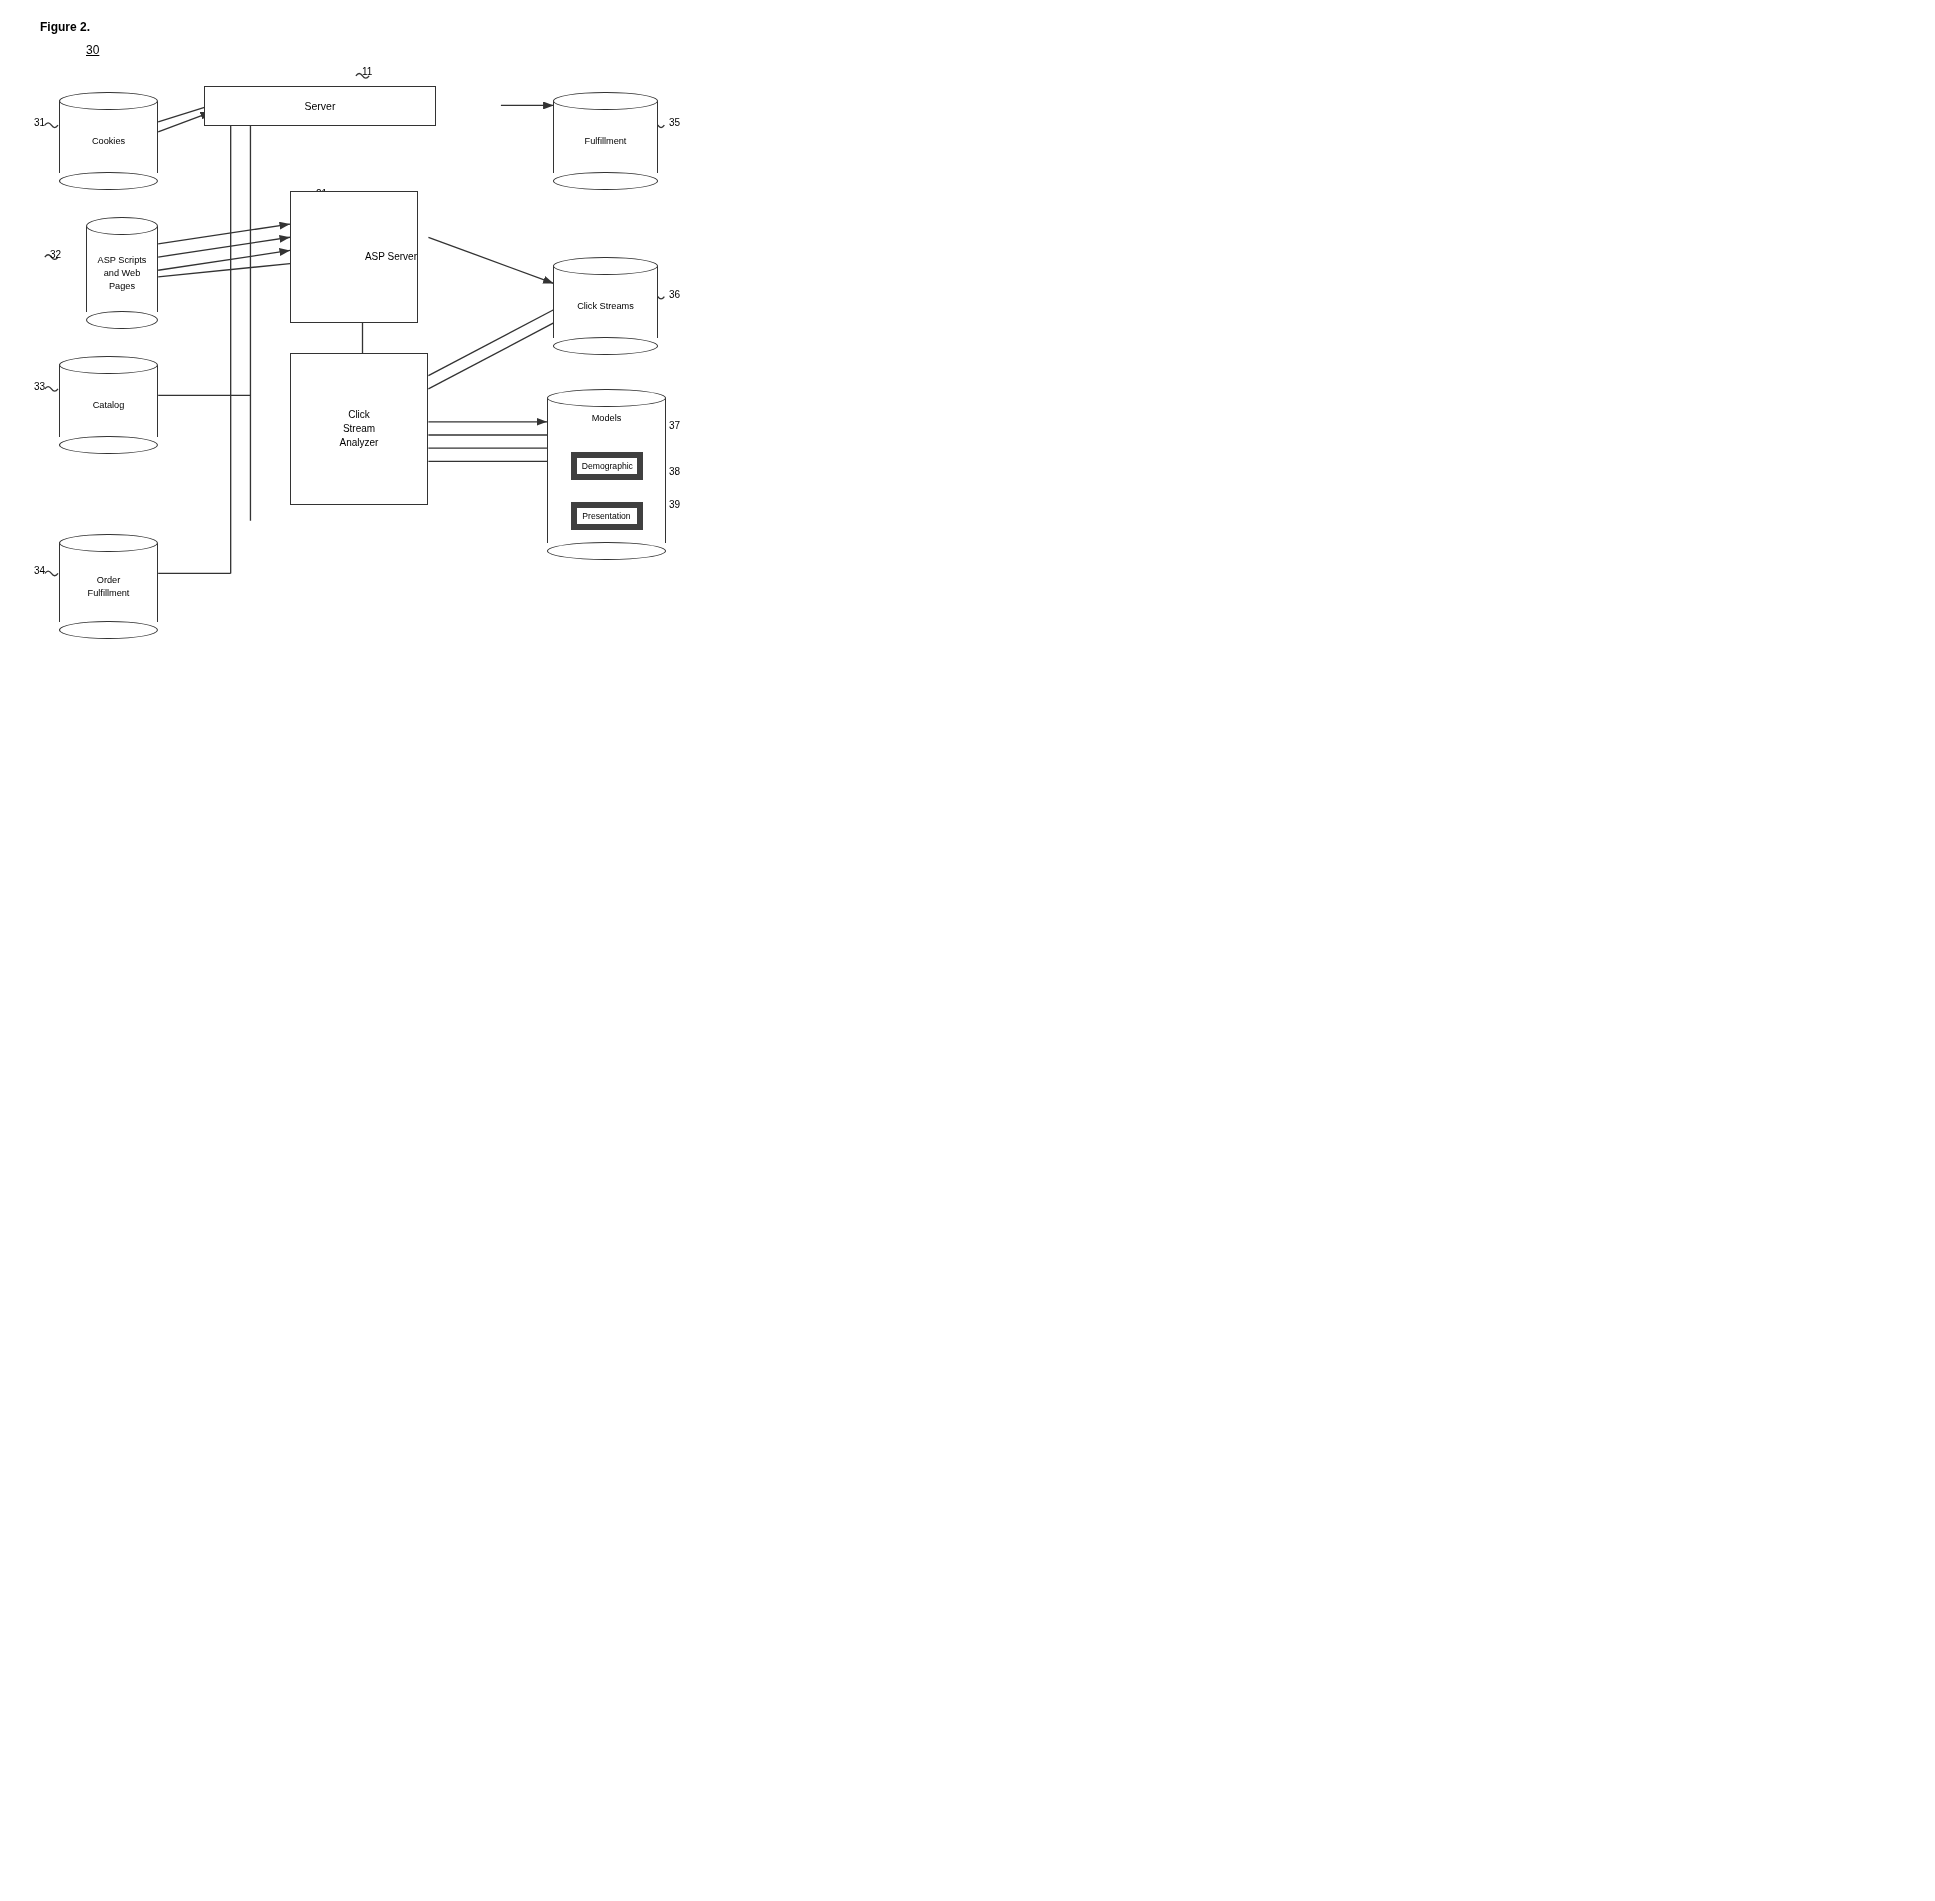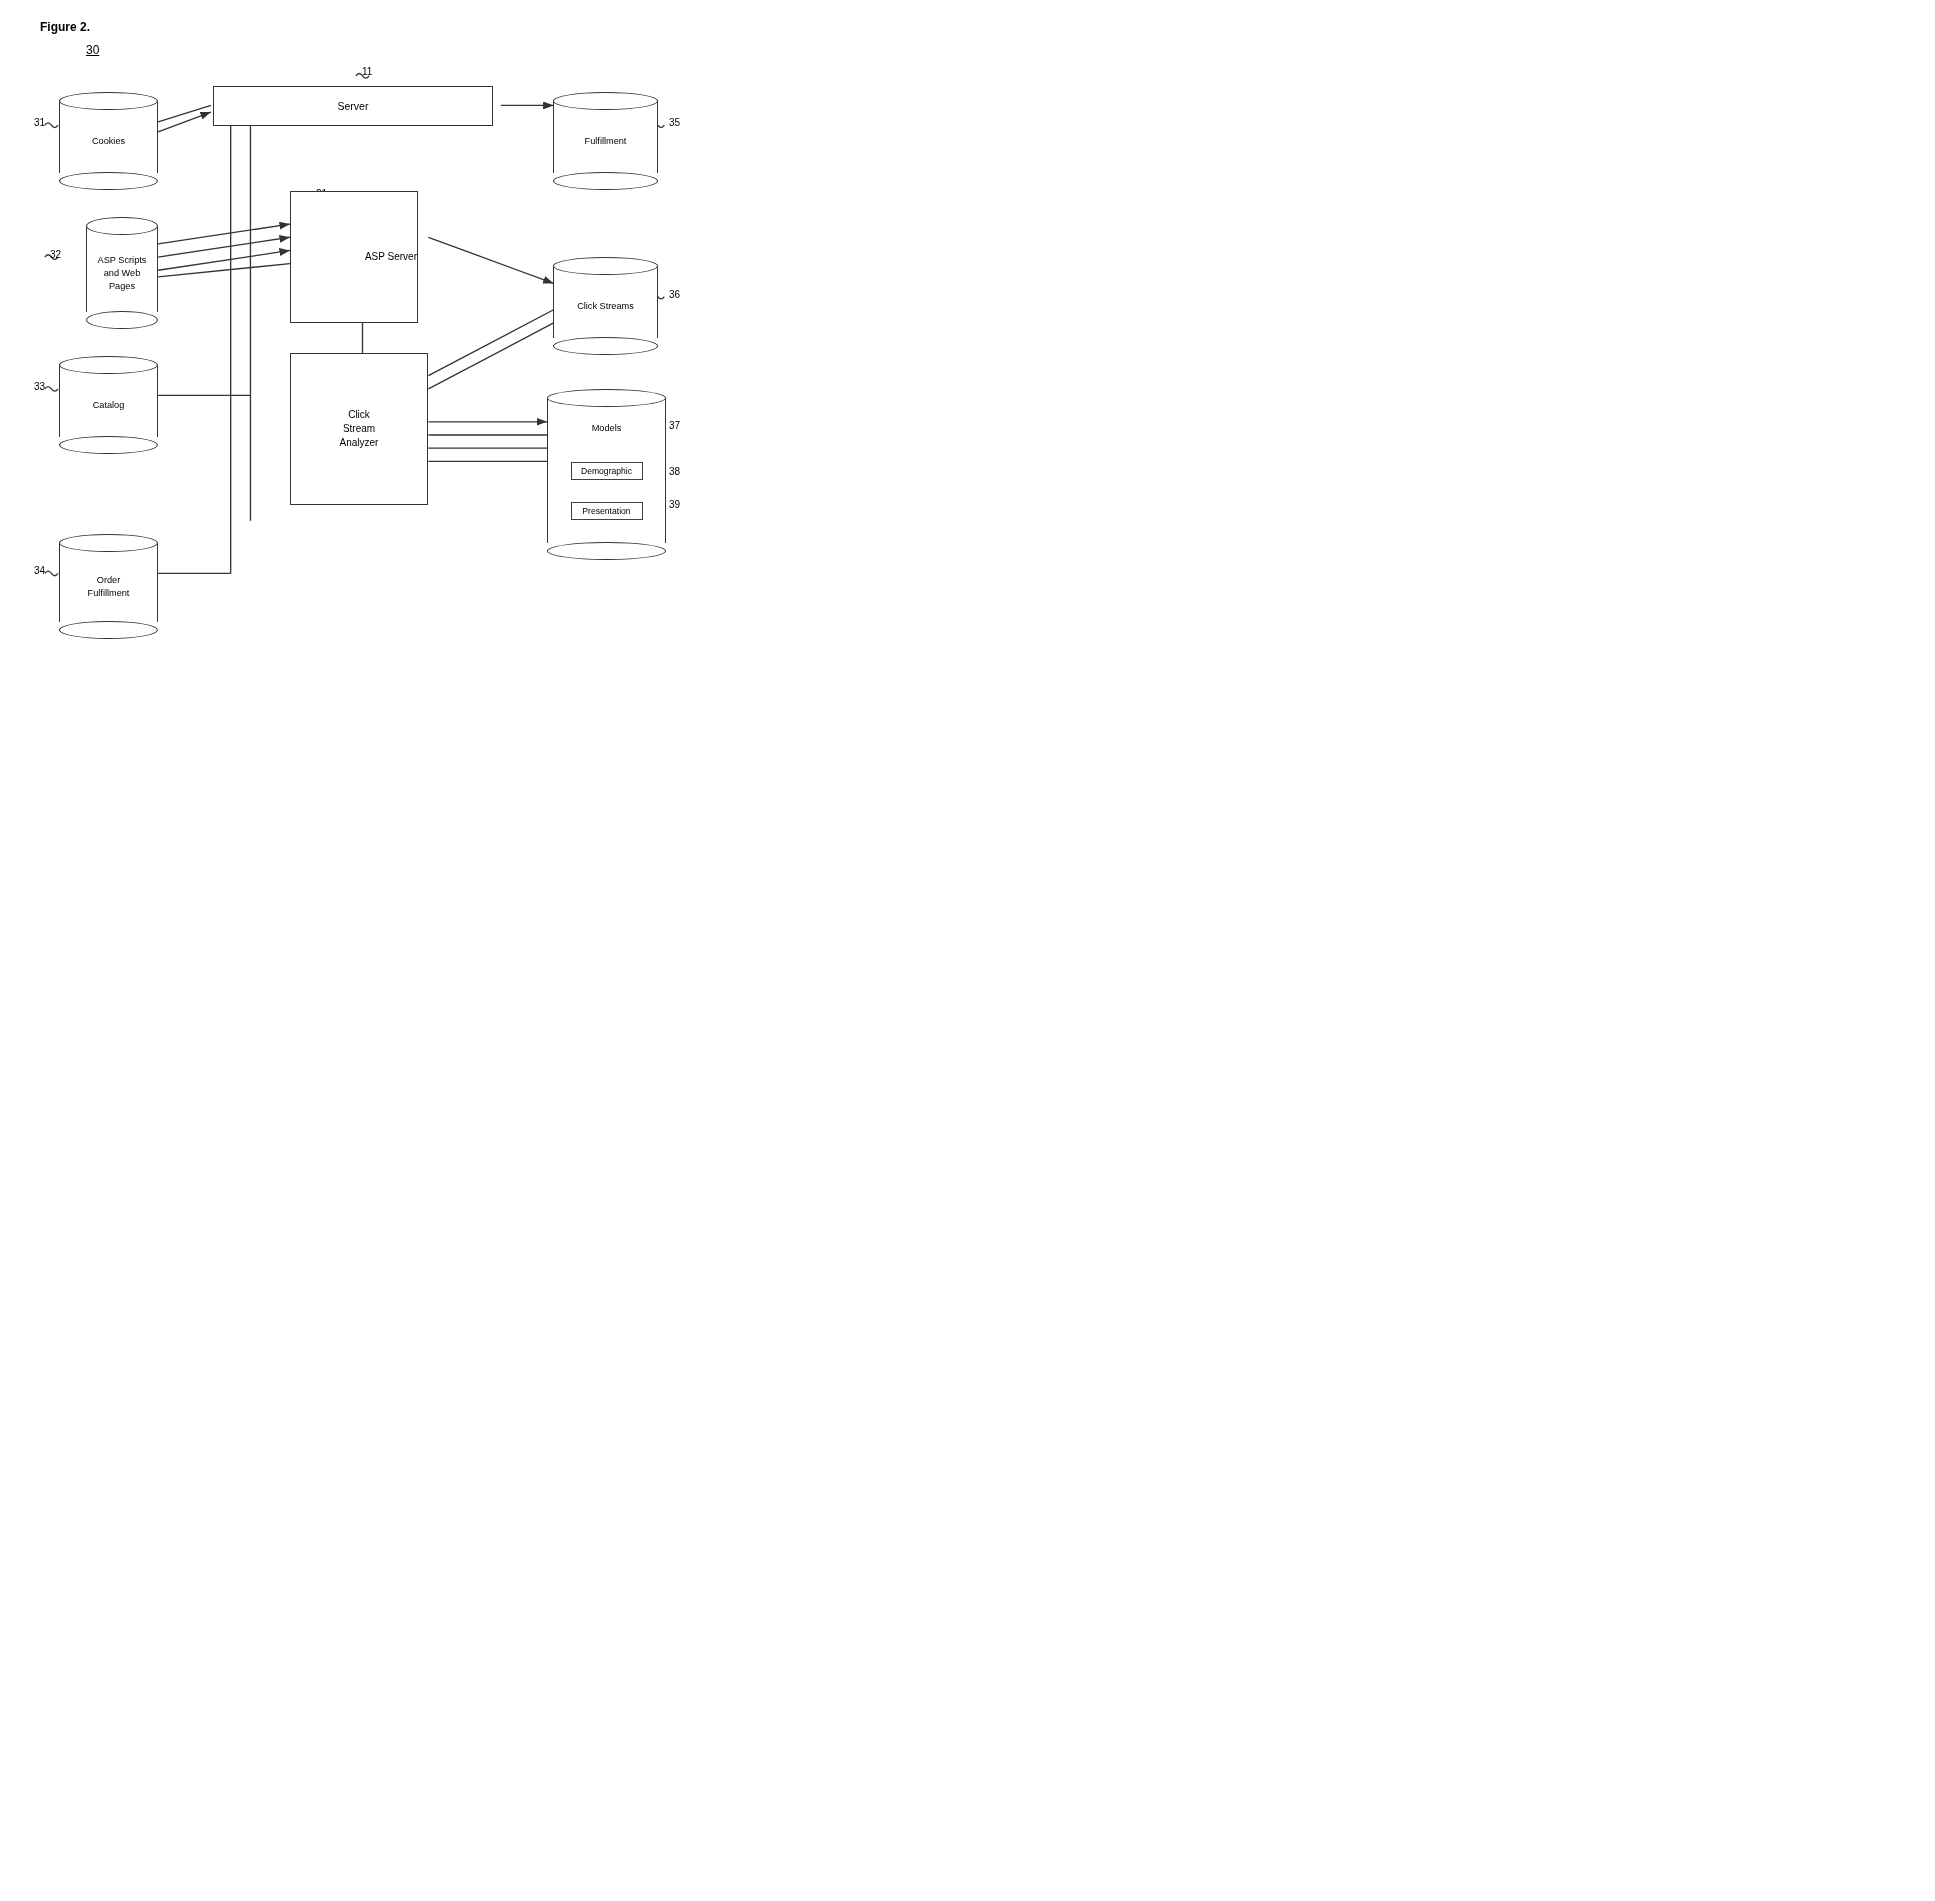--- a/index.html
+++ b/index.html
@@ -60,21 +60,21 @@
     }
 
     
     .ref-num {
       position: absolute;
       font-size: 10px;
     }
 
     
     .inner-box {
-      border: 1px solid #404040;
+      border: 6px solid #404040;
       background: #fff;
       text-align: center;
       font-size: 8.6px;
       padding: 2px 5.3px;
       margin: 1.3px 0;
       width: 72px;
     }
 
     
     .cyl-wrap {
@@ -212,21 +212,21 @@
   <div class="ref-num" style="top:117px; left:34px;">31</div>
   <div class="ref-num" style="top:249px; left:34px;margin-left:16px;">32</div>
   <div class="ref-num" style="top:381px; left:34px;">33</div>
   <div class="ref-num" style="top:565px; left:34px;">34</div>
   <div class="ref-num" style="top:117px; left:669px;">35</div>
   <div class="ref-num" style="top:289px; left:669px;">36</div>
   <div class="ref-num" style="top:420px; left:669px;">37</div>
   <div class="ref-num" style="top:466px; left:669px;">38</div>
   <div class="ref-num" style="top:499px; left:669px;">39</div>
 
-  <div class="rect-box" style="left:213px; top:86px; width:280px; height:40px; font-size:10.5px;">
+  <div class="rect-box" style="left:204px; top:86px; width:232px; height:40px; font-size:10.5px;">
     <span>Server</span>
   </div>
 
   <div class="rect-box" style="left:290px; top:191px; width:128px; height:132px; font-size:10px;justify-content:flex-end;">
     <span>ASP Server</span>
   </div>
 
   <div class="rect-box" style="left:290px; top:353px; width:138px; height:152px; font-size:10px;">
     <span>Click<br>Stream<br>Analyzer</span>
   </div>

